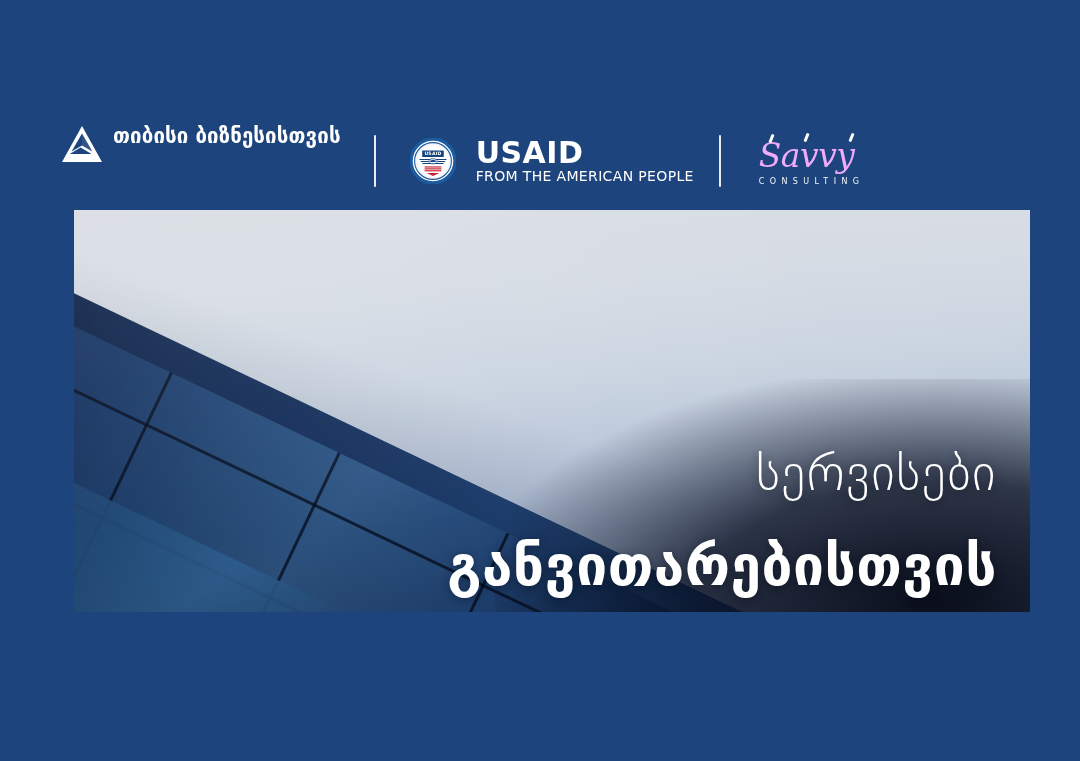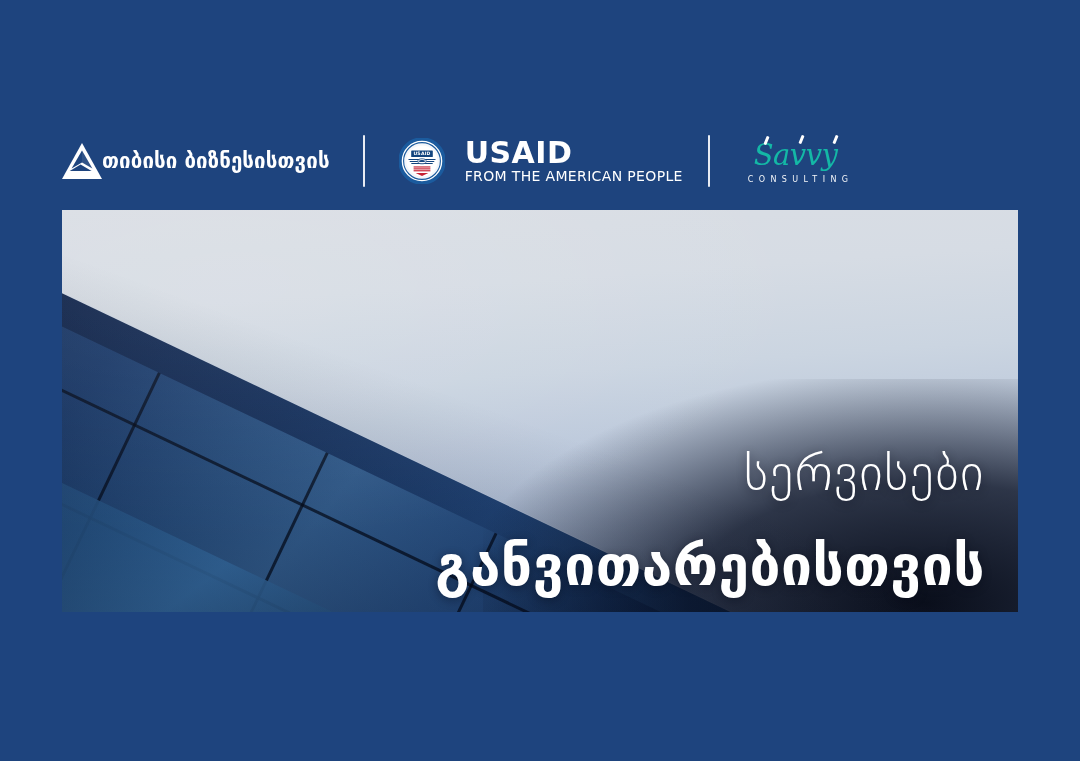--- a/index.html
+++ b/index.html
@@ -31,21 +31,22 @@
     top: 126px;
     width: 690px;
     height: 70px;
     display: flex;
     align-items: center;
   }
 
   
   .tbc-lockup {
     display: flex;
-    align-items: center;
+    align-items: flex-start;
+    gap: 11px;
     height: 100%;
   }
   .tbc-mark {
     width: 40px;
     height: 36px;
     flex: 0 0 40px;
     position: relative;
   }
   .tbc-mark svg { display: block; width: 40px; height: 36px; }
 
@@ -112,23 +113,23 @@
   .savvy-lockup {
     display: flex;
     flex-direction: column;
     align-items: center;
     justify-content: center;
     height: 100%;
     padding-top: 2px;
   }
   .savvy-word {
     position: relative;
-    color: #14b8a6;
+    color: #f0abfc;
     font-family: "DejaVu Serif", "Liberation Serif", serif;
-    font-size: 29px;
+    font-size: 33px;
     line-height: 1;
     letter-spacing: -0.5px;
     font-style: italic;
     font-weight: 400;
   }
   .savvy-word .tick {
     position: absolute;
     width: 3px;
     height: 9px;
     background: #ffffff;
@@ -146,21 +147,21 @@
     margin-top: 6px;
     margin-left: 5px;
     text-indent: 5px;
     font-weight: 400;
     opacity: 0.95;
   }
 
   
   .hero {
     position: absolute;
-    left: 62px;
+    left: 74px;
     top: 210px;
     width: 956px;
     height: 402px;
     overflow: hidden;
     background: #15803d;
   }
 
   
   .sky {
     position: absolute;

